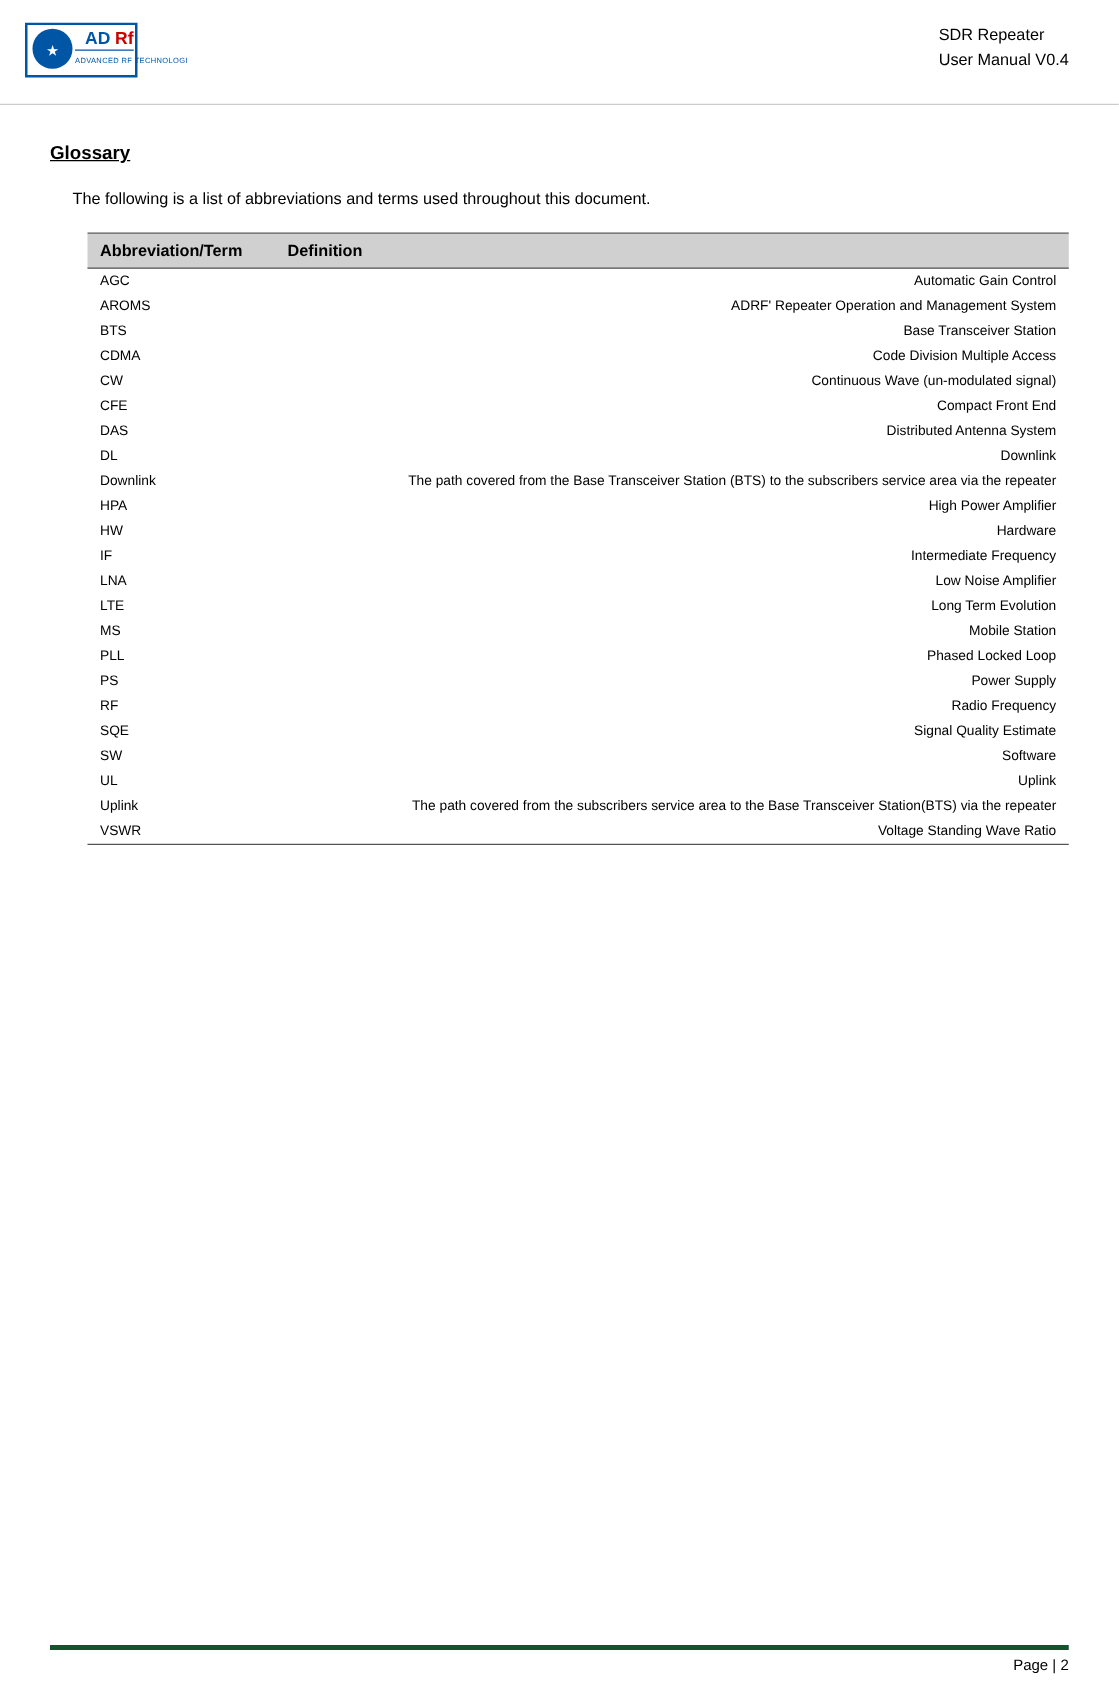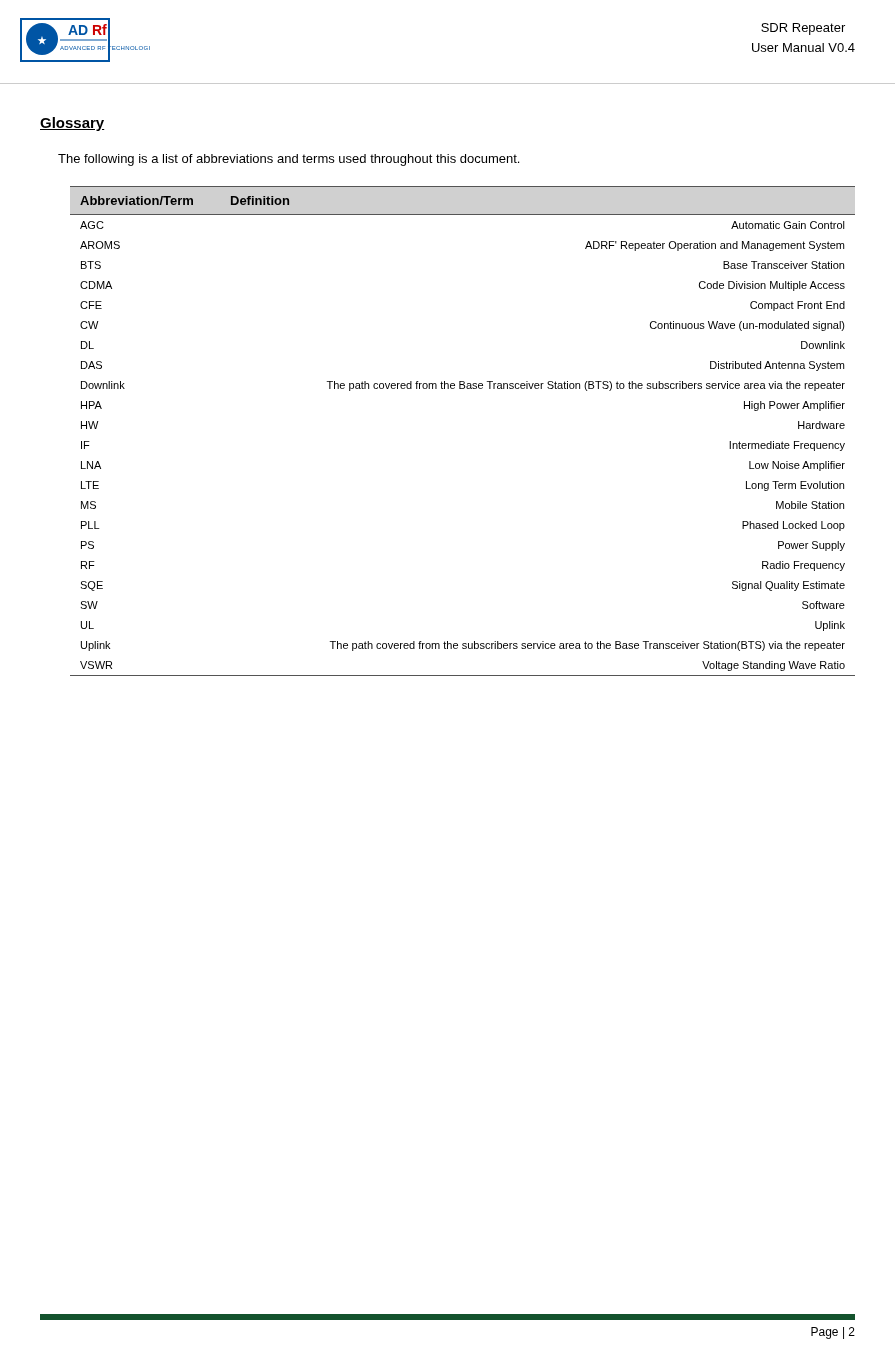--- a/index.html
+++ b/index.html
@@ -34,21 +34,21 @@
       border-bottom: 1px solid #ccc;
     }
 
     .logo-area {
       display: flex;
       flex-direction: column;
       align-items: flex-start;
     }
 
     .header-title-area {
-      text-align: center;
+      text-align: left;
       line-height: 1.5;
     }
 
     .header-title-line {
       font-size: 13px;
       color: #000;
     }
 
     
     .content {
@@ -112,21 +112,21 @@
       text-align: right;
     }
 
     
     .footer {
       position: absolute;
       bottom: 20px;
       right: 40px;
       font-size: 12px;
       color: #000;
-      border-top: 6px solid #14532d;
+      border-top: 4px solid #14532d;
       padding-top: 5px;
       width: calc(100% - 80px);
       text-align: right;
     }
   </style>
 </head>
 <body>
 
 <div class="page-container">
 
@@ -181,34 +181,34 @@
           </tr>
           <tr>
             <td class="col-abbr">BTS</td>
             <td class="col-def">Base Transceiver Station</td>
           </tr>
           <tr>
             <td class="col-abbr">CDMA</td>
             <td class="col-def">Code Division Multiple Access</td>
           </tr>
           <tr>
+            <td class="col-abbr">CW</td>
+            <td class="col-def">Continuous Wave (un-modulated signal)</td>
+          </tr>
+          <tr>
             <td class="col-abbr">CFE</td>
             <td class="col-def">Compact Front End</td>
           </tr>
           <tr>
-            <td class="col-abbr">CW</td>
-            <td class="col-def">Continuous Wave (un-modulated signal)</td>
+            <td class="col-abbr">DAS</td>
+            <td class="col-def">Distributed Antenna System</td>
           </tr>
           <tr>
             <td class="col-abbr">DL</td>
             <td class="col-def">Downlink</td>
-          </tr>
-          <tr>
-            <td class="col-abbr">DAS</td>
-            <td class="col-def">Distributed Antenna System</td>
           </tr>
           <tr>
             <td class="col-abbr">Downlink</td>
             <td class="col-def">The path covered from the Base Transceiver Station (BTS) to the subscribers service area via the repeater</td>
           </tr>
           <tr>
             <td class="col-abbr">HPA</td>
             <td class="col-def">High Power Amplifier</td>
           </tr>
           <tr>

